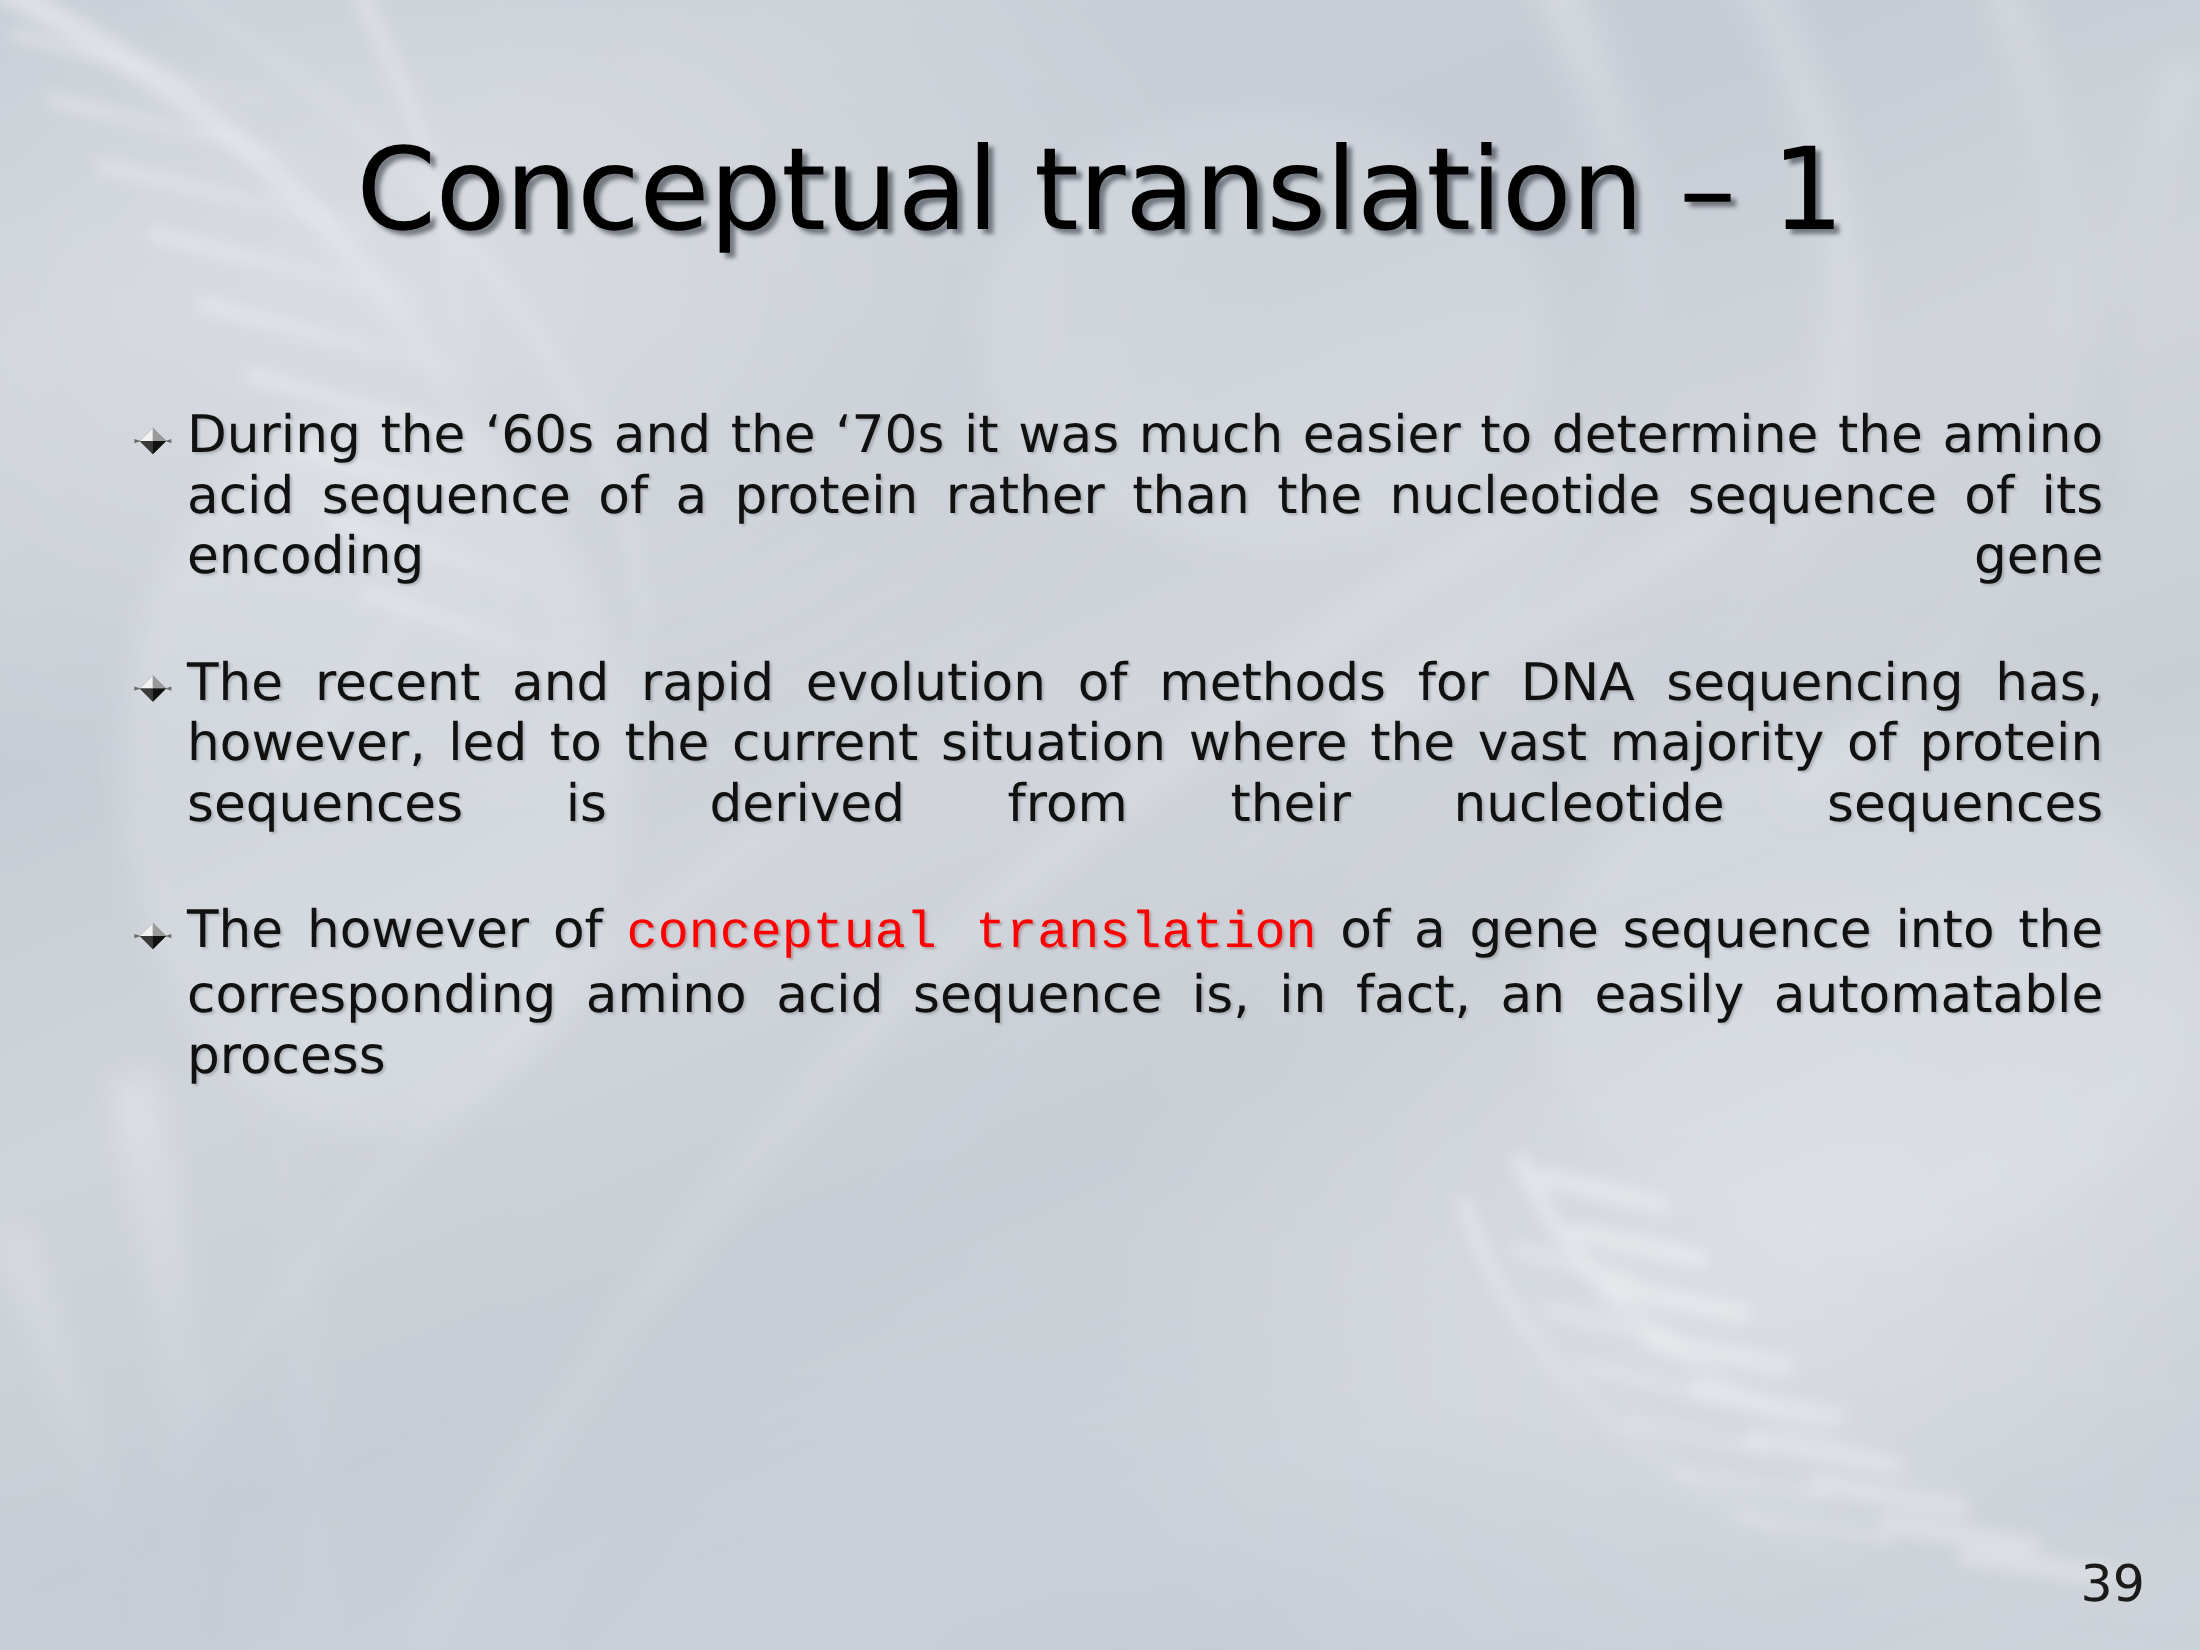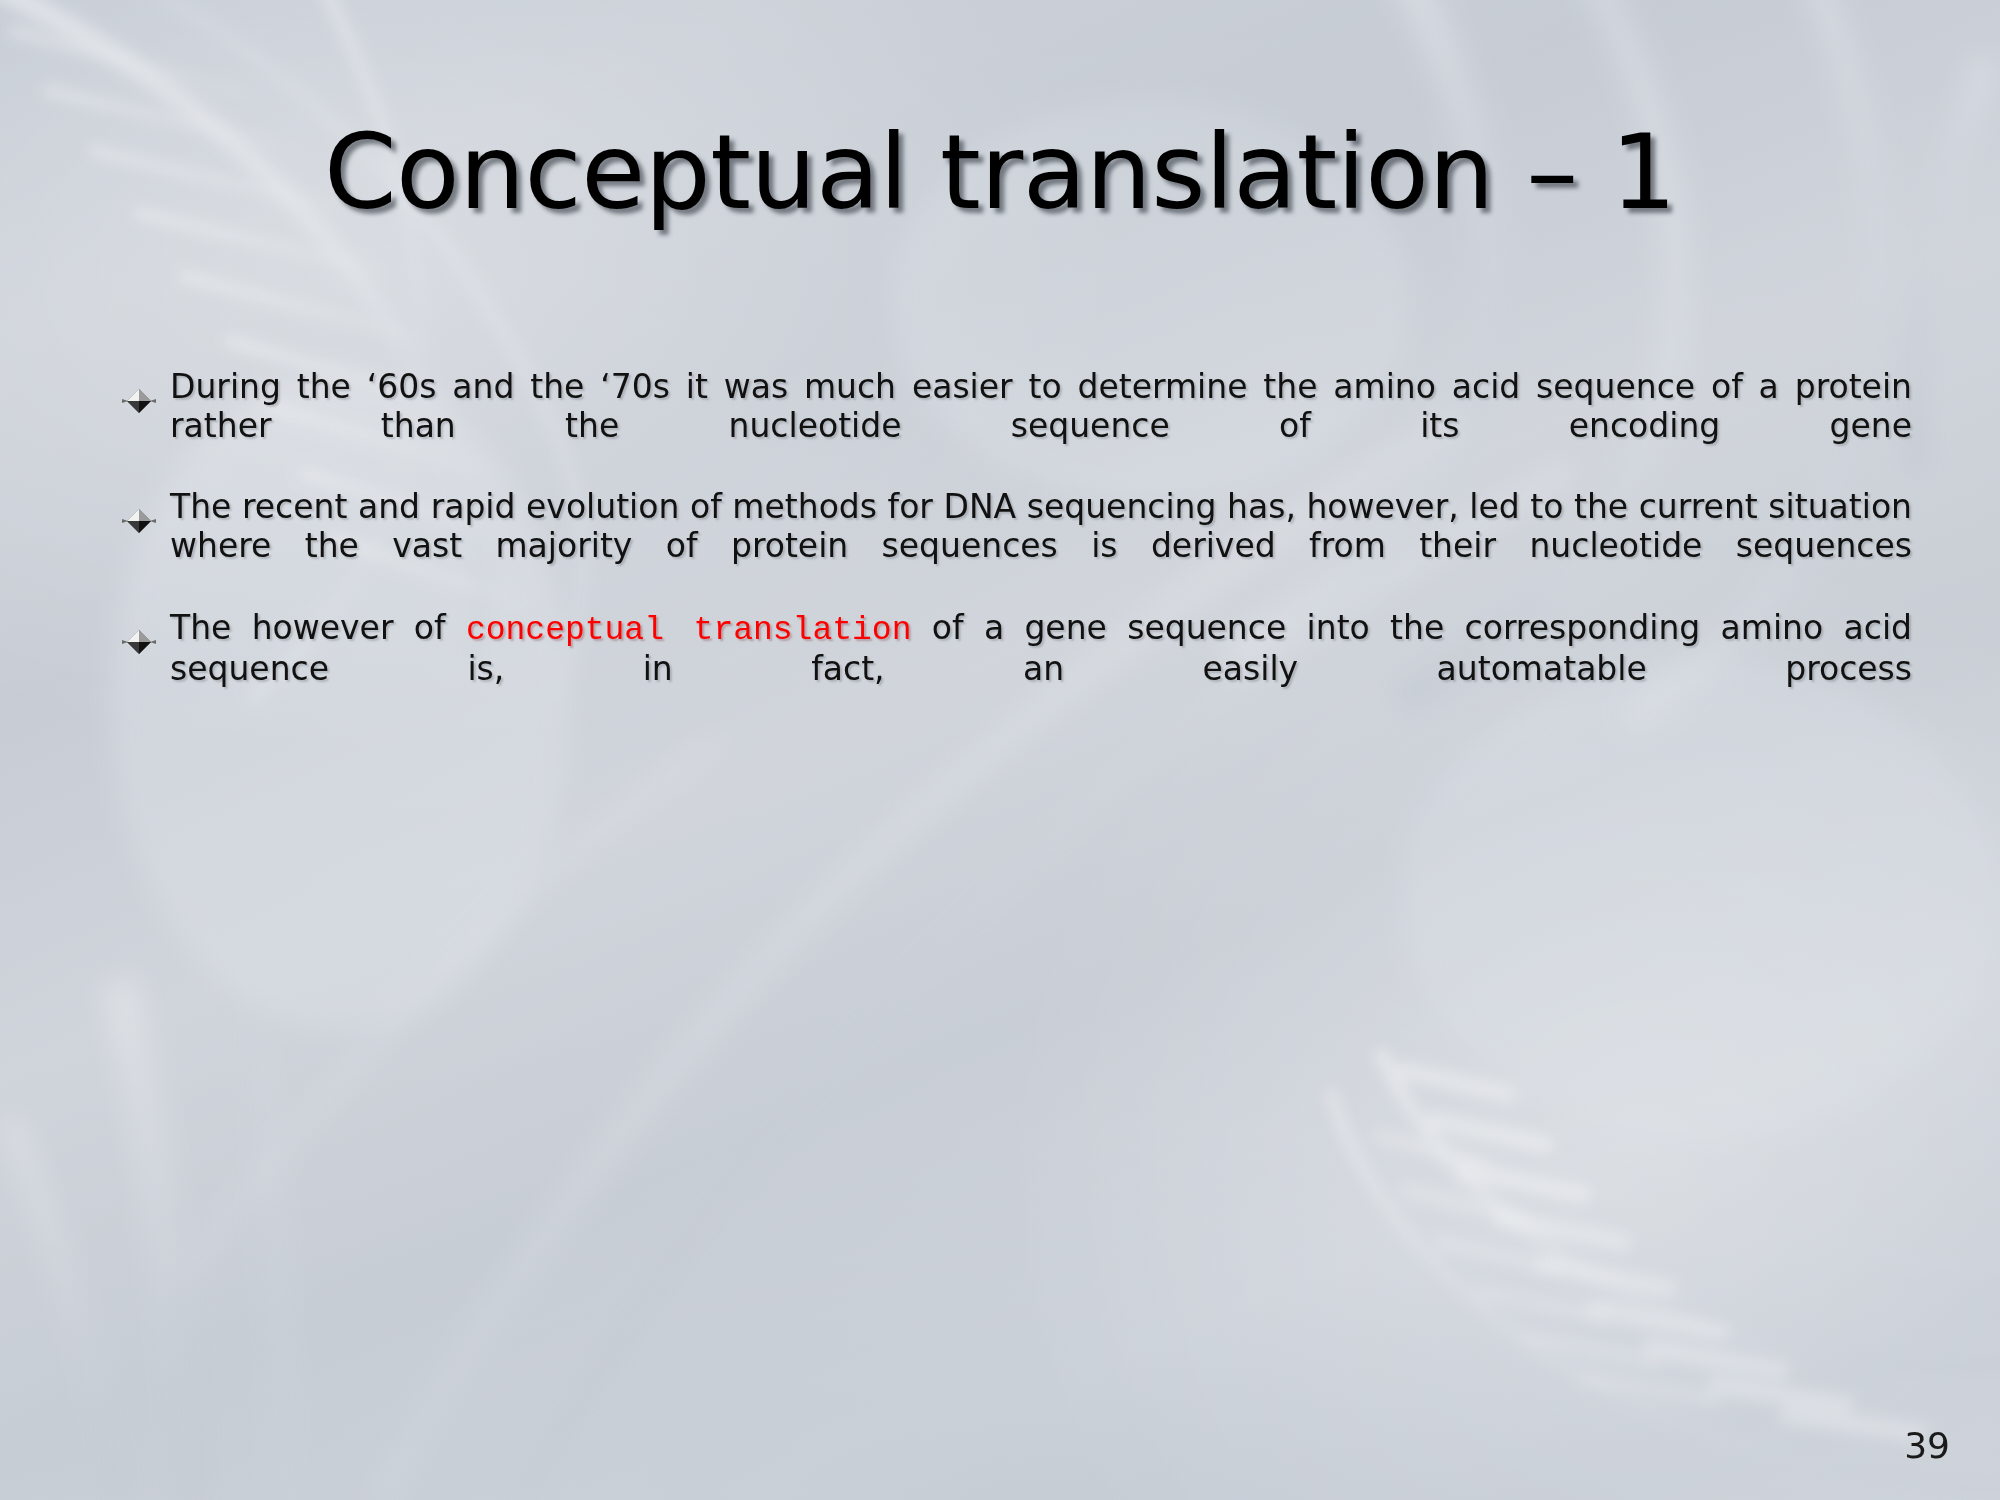--- a/index.html
+++ b/index.html
@@ -93,21 +93,21 @@
     width: 34px;
     height: 34px;
     margin-top: 18px;
     margin-right: 14px;
   }
   .bullet-marker svg { display: block; }
 
   .bullet-text {
     flex: 1 1 auto;
     font-family: "DejaVu Sans", sans-serif;
-    font-size: 33px;
+    font-size: 47px;
     line-height: 1.175;
     color: #111111;
     text-align: justify;
     text-justify: inter-word;
     text-shadow: 2px 2px 2px rgba(90,96,106,0.30);
   }
   .bullet-text::after {
     content: "";
     display: inline-block;
     width: 100%;
@@ -118,21 +118,21 @@
     text-shadow: 2px 2px 2px rgba(120,60,60,0.35);
     font-family: Liberation Mono, monospace;
   }
 
   
   #page-number {
     position: absolute;
     right: 50px;
     bottom: 34px;
     font-family: "DejaVu Sans", sans-serif;
-    font-size: 36px;
+    font-size: 46px;
     color: #1a1a1a;
   }
 </style>
 </head>
 <body>
 
 <div id="slide">
 
   <div class="bg-layer">
     <svg id="bg-helix-svg" viewBox="0 0 2000 1500" preserveAspectRatio="none">

